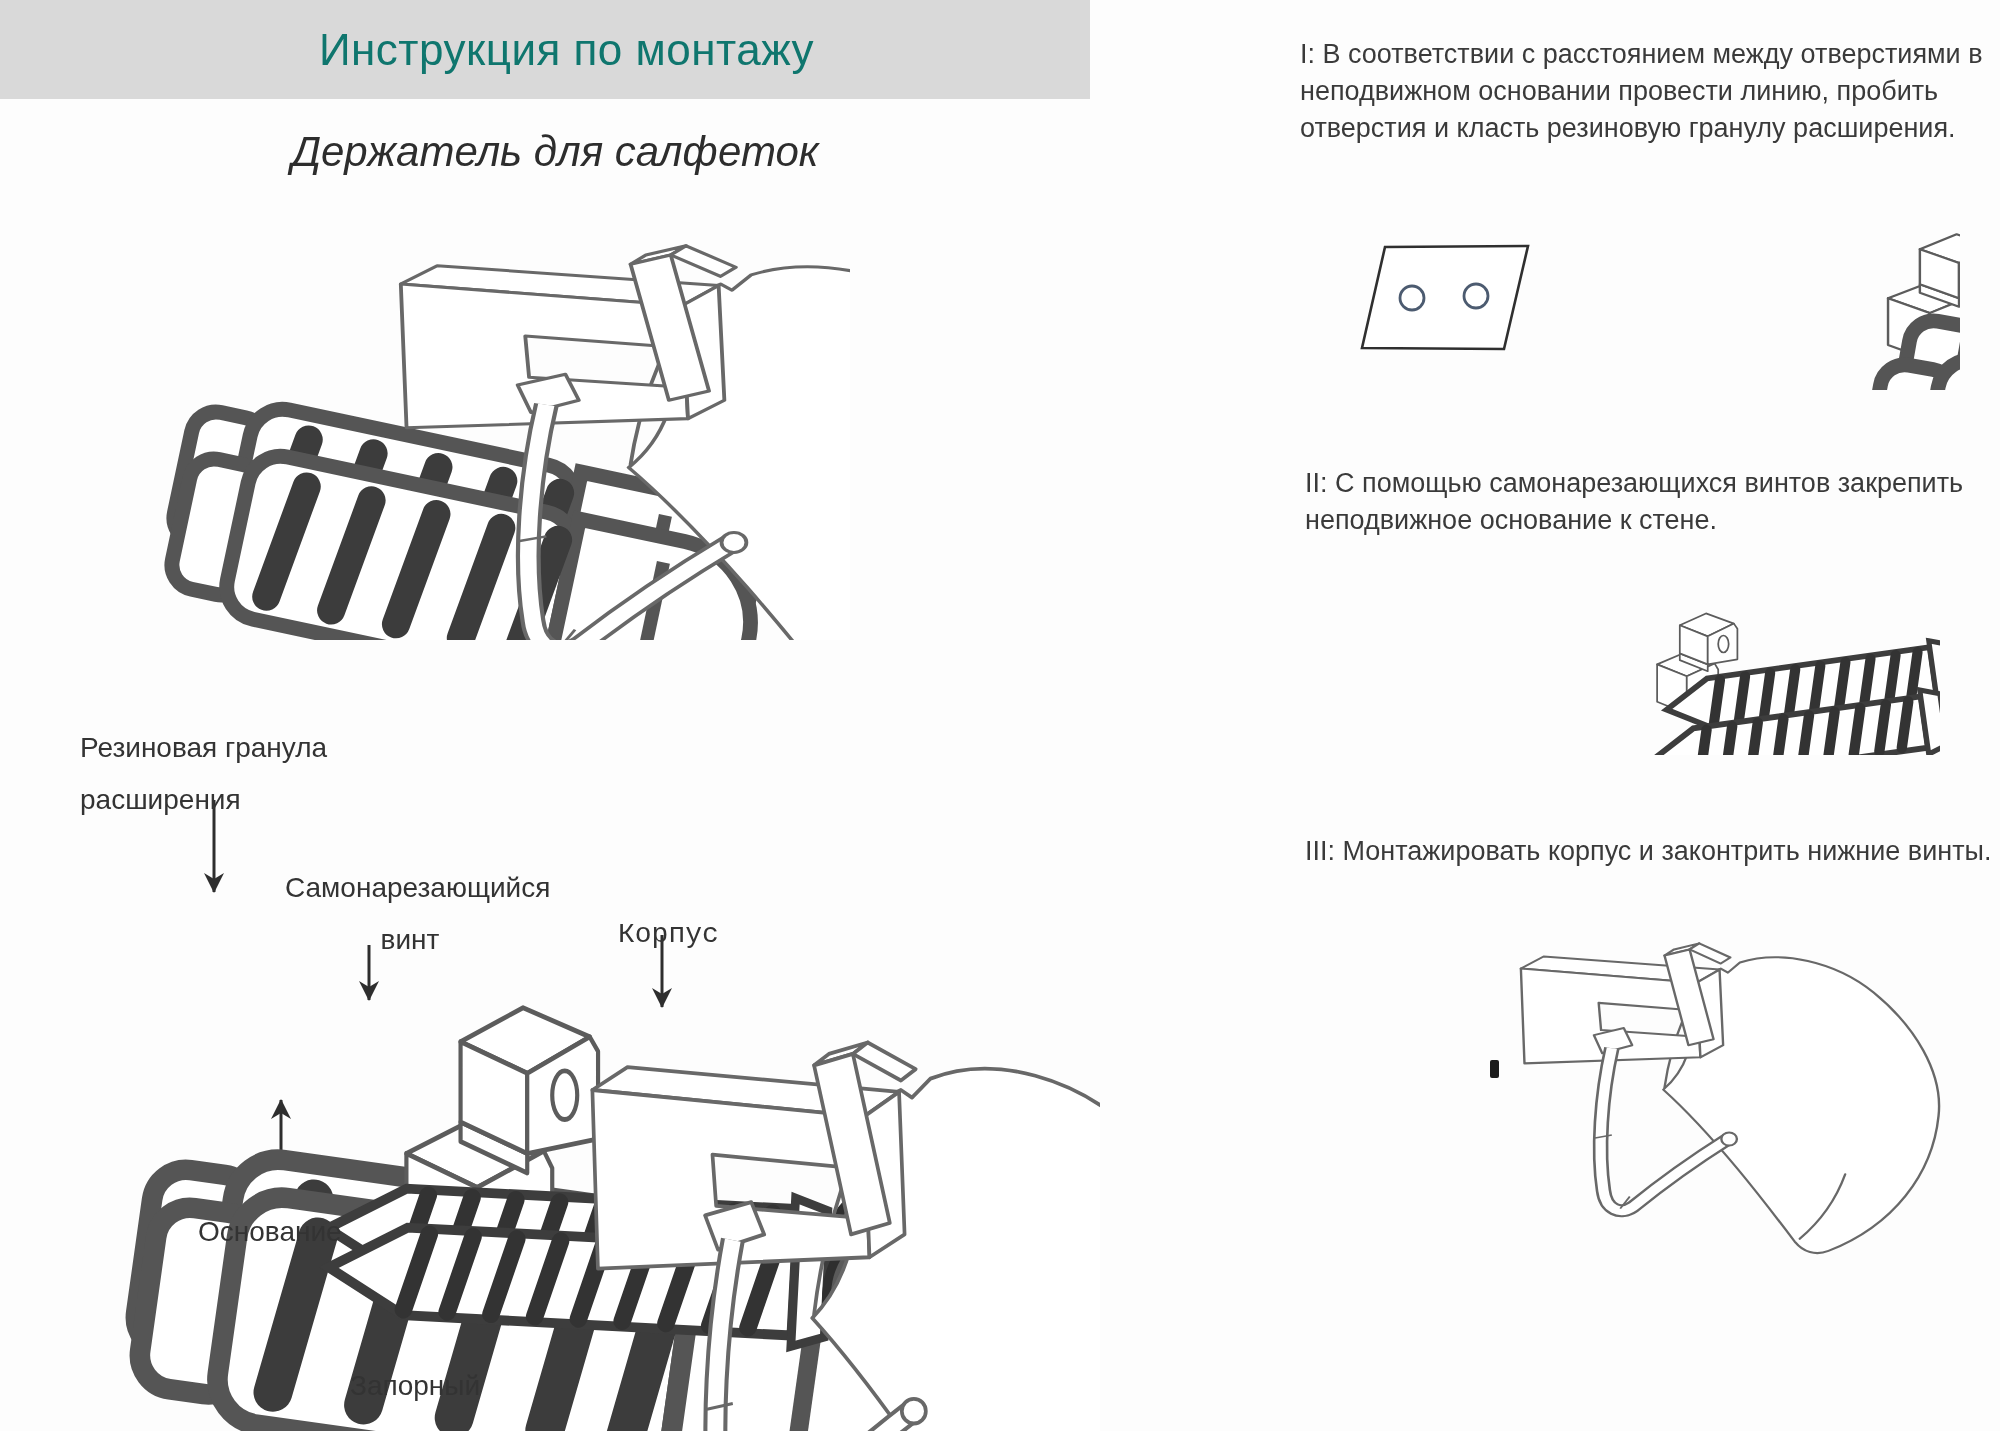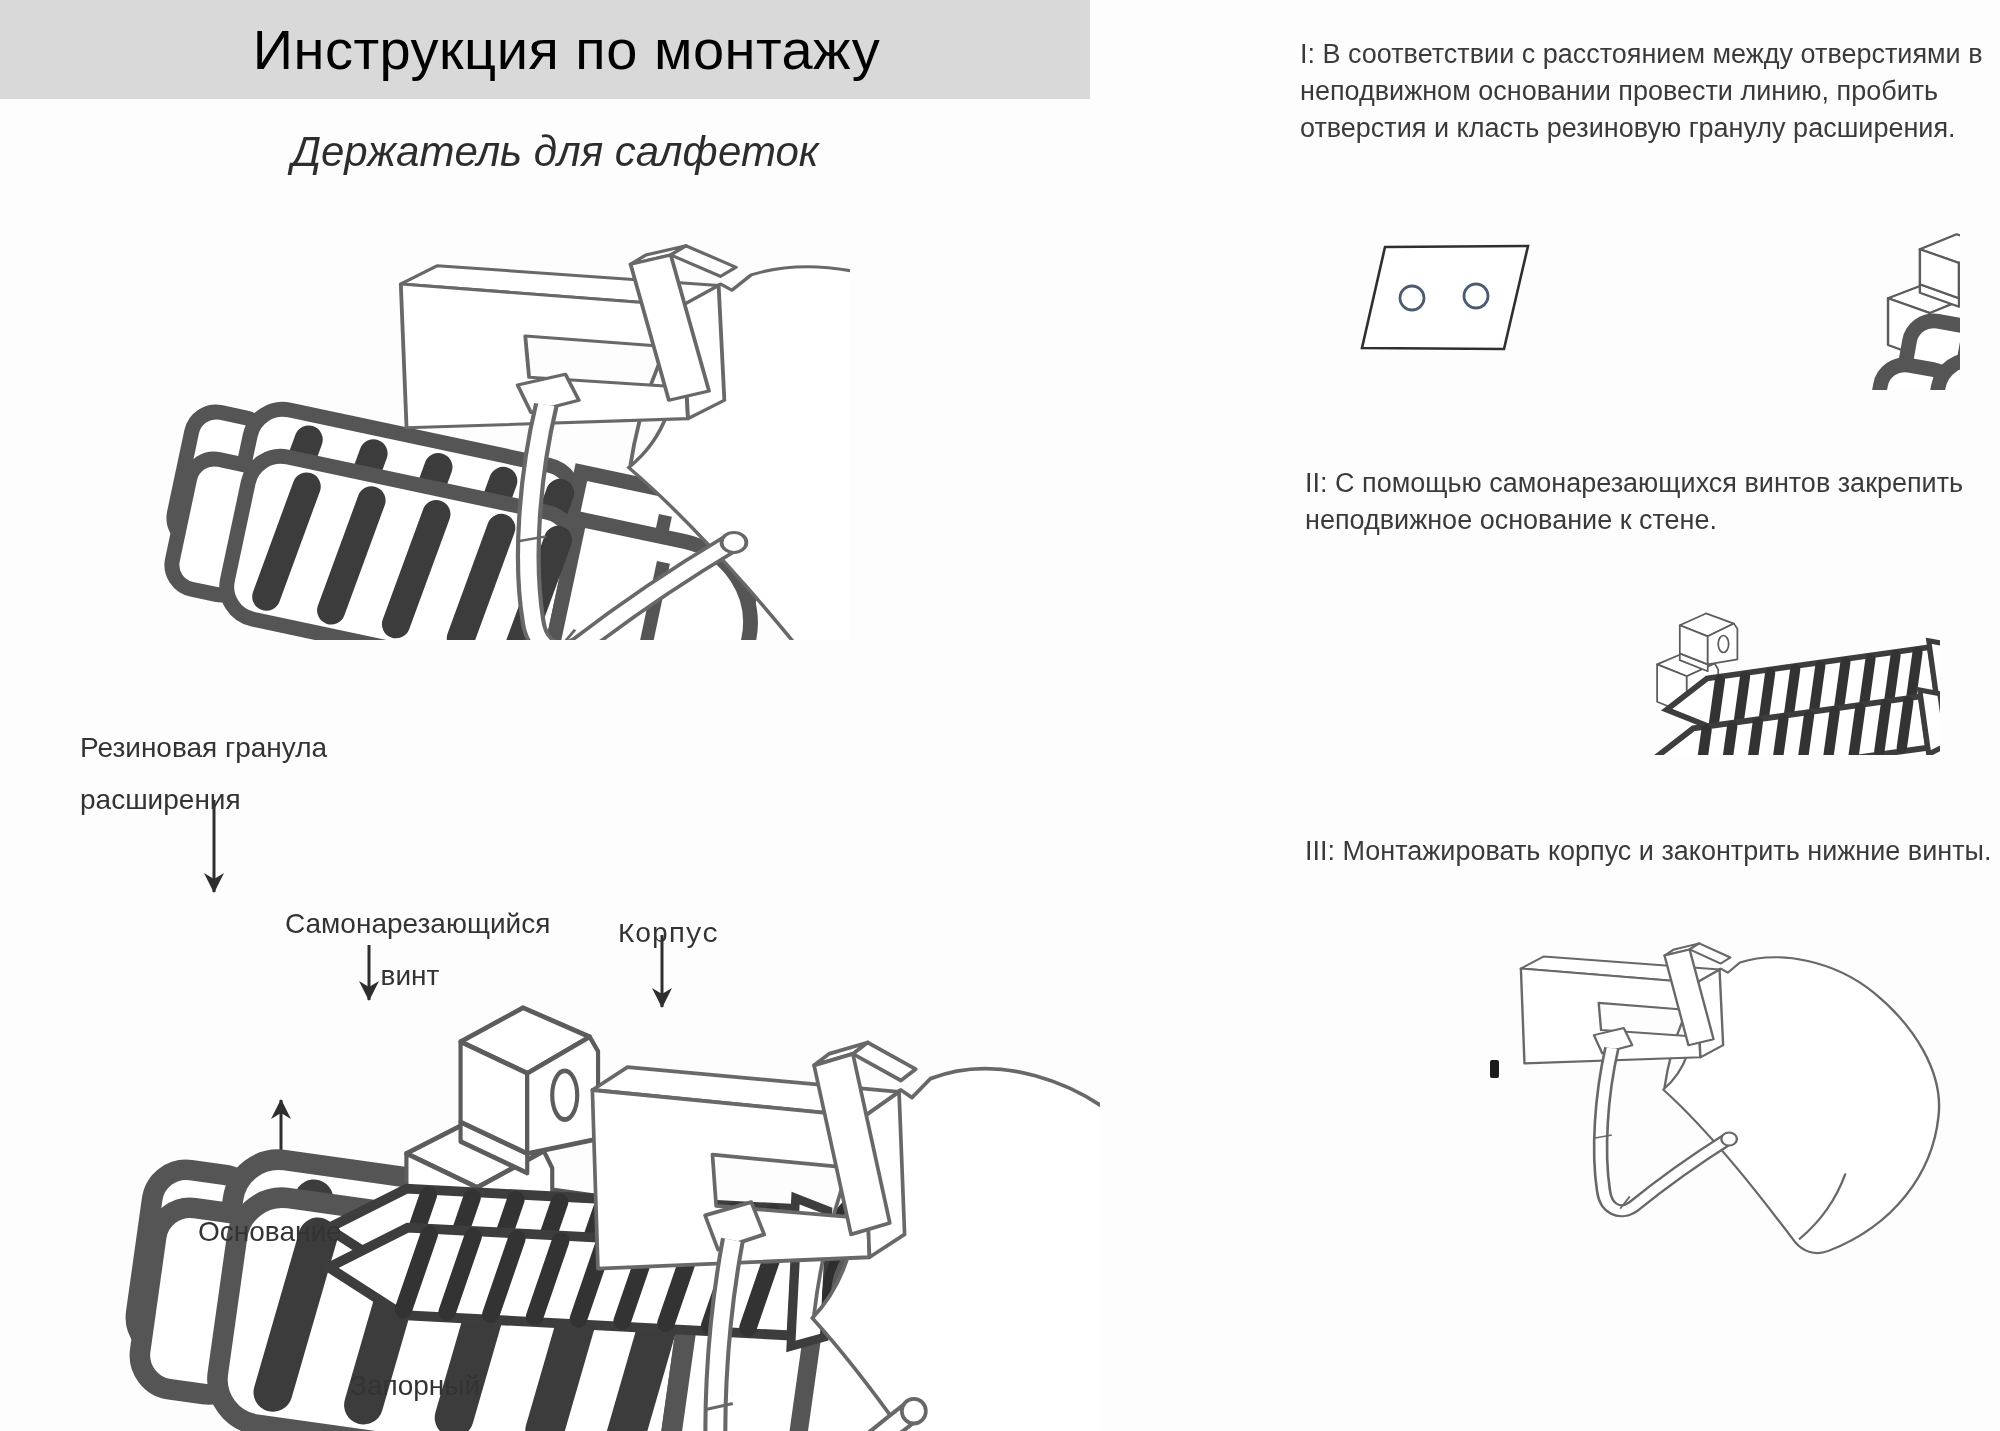--- a/index.html
+++ b/index.html
@@ -6,38 +6,38 @@
   html,body{margin:0;padding:0;}
   body{
     width:2000px;height:1431px;position:relative;overflow:hidden;
     background:#fdfdfd;color:#3a3a3a;
     font-family:"Liberation Sans", sans-serif;
   }
   .banner{
     position:absolute;left:0;top:0;width:1090px;height:99px;
     background:#d9d9d9;display:flex;align-items:center;justify-content:center;
   }
-  .banner .title{font-size:56px;color:#000000;letter-spacing:0.5px;margin-left:43px;}
+  .banner .title{font-size:44px;color:#0f766e;letter-spacing:0.5px;margin-left:43px;}
   .subtitle{
     position:absolute;left:150px;top:128px;width:810px;text-align:center;
     font-size:42px;color:#2d2d2d;font-style:italic;
   }
   .step-text{
     position:absolute;white-space:pre-line;
     font-size:27px;line-height:37px;color:#3a3a3a;
   }
   #step1-text{left:1300px;top:36px;width:700px;}
   #step2-text{left:1305px;top:465px;width:700px;}
   #step3-text{left:1305px;top:833px;width:700px;}
   .part-label{
     position:absolute;white-space:pre-line;
     font-size:28px;line-height:52px;color:#333;
   }
   #label-plug{left:80px;top:722px;}
-  #label-screw{left:285px;top:898px;width:250px;text-align:center;}
+  #label-screw{left:285px;top:862px;width:250px;text-align:center;}
   #label-body{left:618px;top:909px;font-family:Liberation Mono, monospace;}
   #label-base{left:198px;top:1206px;}
   #label-lock{left:350px;top:1360px;width:130px;text-align:center;}
   svg.illu{position:absolute;}
   #main-illu{left:150px;top:180px;}
   #exploded-illu{left:40px;top:780px;}
   #step1-illu{left:1340px;top:220px;}
   #step2-illu{left:1540px;top:585px;}
   #step3-illu{left:1400px;top:900px;}
   .hidden-defs{position:absolute;width:0;height:0;overflow:hidden;}

